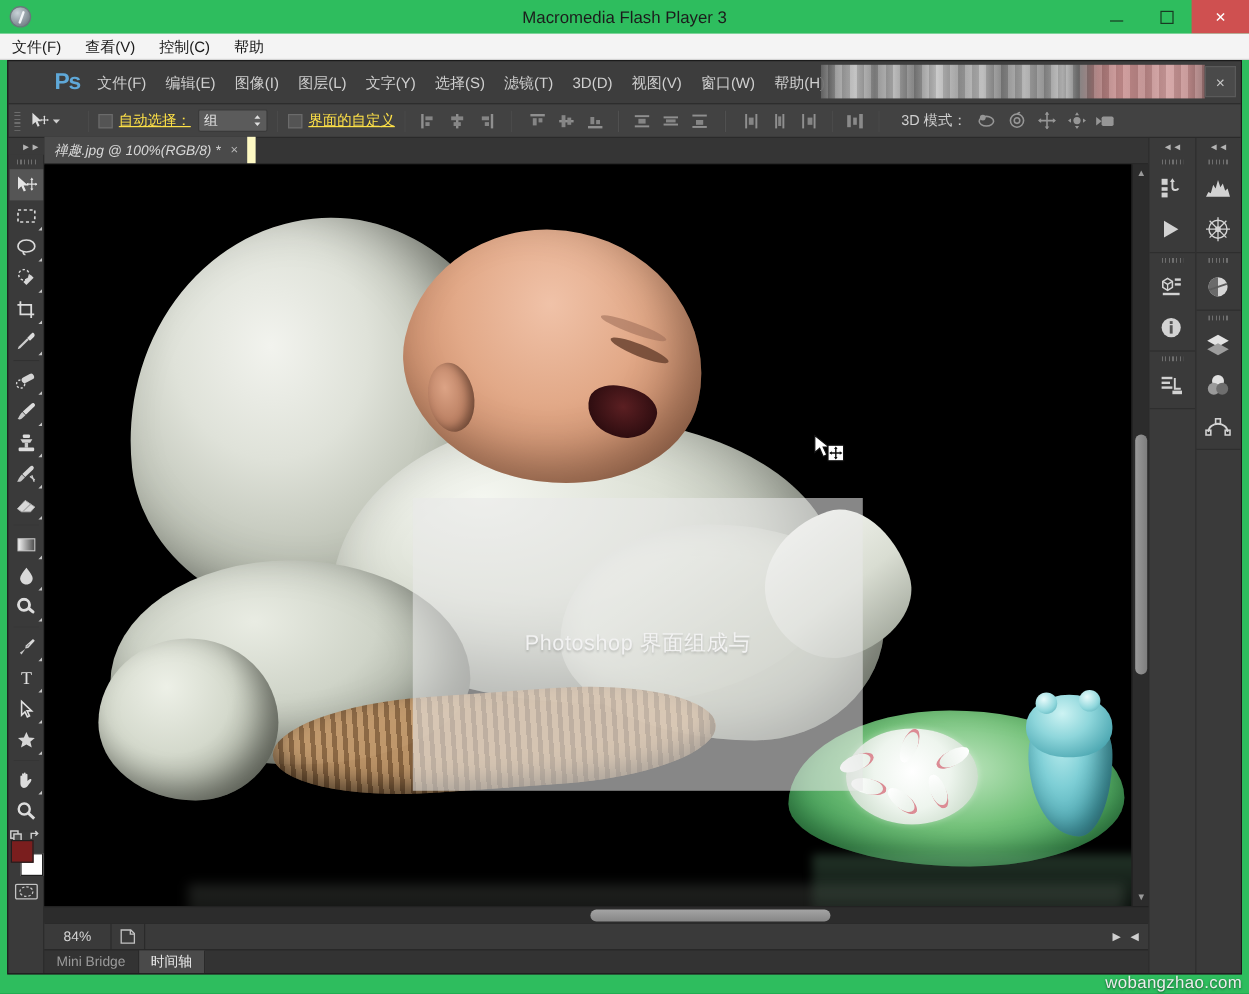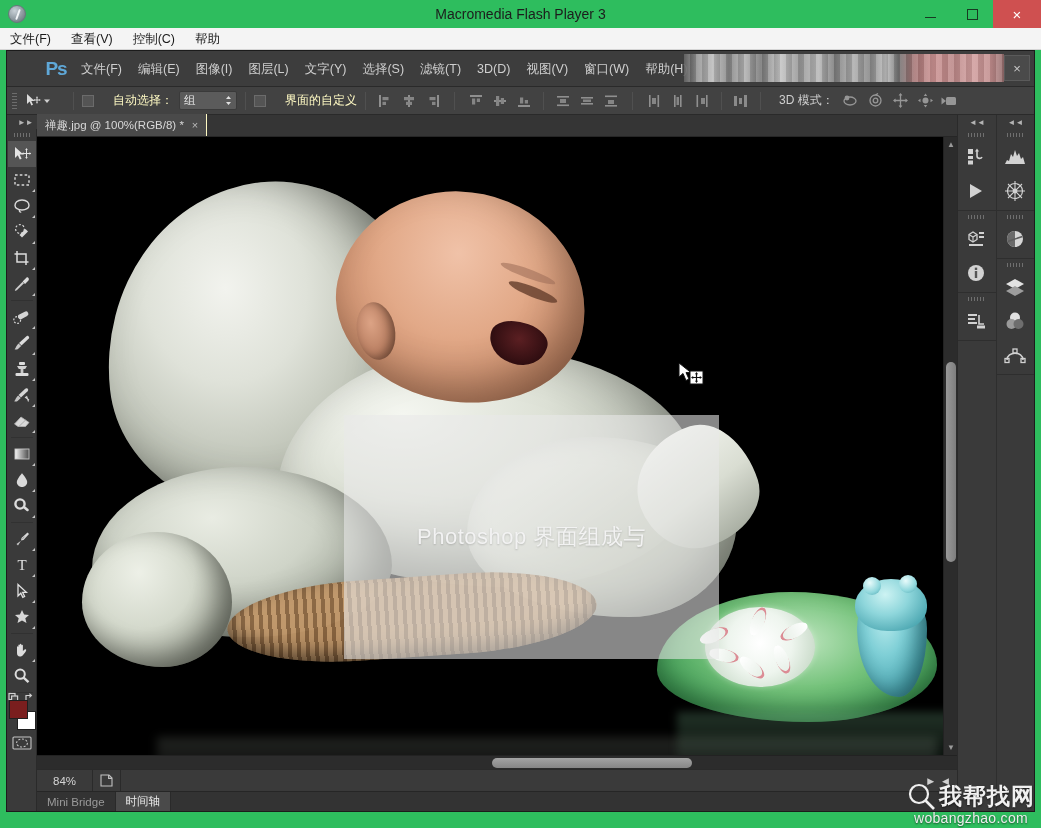--- a/index.html
+++ b/index.html
@@ -114,21 +114,21 @@
     display: block; width: 5px; height: 16px;
     background: repeating-linear-gradient(180deg, #6d6d6d 0 1px, transparent 1px 3px);
   }
   .opt-tool {
     width: 40px; height: 22px; margin-left: 4px;
     display: flex; align-items: center; gap: 2px;
   }
   .sep { width: 1px; height: 18px; background: #303030; margin: 0 8px;
          border-right: 1px solid #505050; }
   .chk { width: 12px; height: 12px; background: #545454; border: 1px solid #6b6b6b; }
-  .opt-label { font-size: 12px; color: #fef9c3; margin-left: 19px; white-space: nowrap; }
+  .opt-label { font-size: 12px; color: #fde047; margin-left: 5px; white-space: nowrap; text-decoration: underline; }
   .opt-select {
     width: 58px; height: 19px; background: #5b5b5b;
     border: 1px solid #3a3a3a; border-radius: 2px;
     color: #e5e5e5; font-size: 11.5px;
     display: flex; align-items: center; justify-content: space-between;
     padding: 0 4px; margin-left: 6px;
   }
   .align-grp { display: flex; gap: 2px; align-items: center; }
   .align-btn {
     width: 22px; height: 20px; display: flex; align-items: center; justify-content: center;
@@ -172,21 +172,22 @@
   .qmask { width: 26px; height: 22px; display: flex; align-items: center; justify-content: center; }
 
   
   .canvas-col { flex: 1; display: flex; flex-direction: column; min-width: 0; }
   .doc-tabs { height: 22px; background: #353535; display: flex; align-items: flex-end;
               border-bottom: 1px solid #262626; }
   .doc-tab {
     height: 22px; background: #4a4a4a; padding: 0 8px;
     display: flex; align-items: center; gap: 8px;
     font-size: 11.5px; color: #d8d8d8;
-    border-right: 1px solid #fef9c3;
+    border-right: 7px solid #fef9c3;
+    font-style: italic;
   }
   .doc-tab .x { color: #b9b9b9; font-size: 11px; }
 
   .canvas-wrap { position: relative; flex: 1; background: #2c2c2c; display: flex; }
   .canvas-area { position: relative; flex: 1; background: #000; overflow: hidden; }
 
   
   .art { position: absolute; inset: 0; background: #000; }
   .buddha-body {
     position: absolute; left: 70px; top: 45px; width: 330px; height: 340px;
@@ -305,21 +306,21 @@
     background: linear-gradient(180deg, rgba(120,180,140,.28) 0%, transparent 100%);
     filter: blur(4px);
   }
 
   .overlay-box {
     position: absolute; left: 307px; top: 278px; width: 375px; height: 244px;
     background: rgba(232,232,232,.58);
     display: flex; align-items: center; justify-content: center;
   }
   .overlay-text {
-    font-size: 22px; color: #f2f2f2; text-align: center; line-height: 1.55;
+    font-size: 18px; color: #f2f2f2; text-align: center; line-height: 1.55;
     text-shadow: 0 1px 2px rgba(0,0,0,.18);
     letter-spacing: .5px;
   }
 
   .ps-cursor { position: absolute; left: 640px; top: 225px; width: 28px; height: 26px; }
 
   
   .vscroll {
     width: 14px; background: #2c2c2c; border-left: 1px solid #222;
     position: relative;
@@ -1005,23 +1006,16 @@
                 </svg>
             </div>
           </div>
         </div>
       </div>
 
     </div>
   </div>
 
   <div class="watermark">
-    <div class="wm-row">
-      <svg width="30" height="30" viewBox="0 0 30 30">
-        <circle cx="12" cy="12" r="9" fill="none" stroke="#f0f0f0" stroke-width="2.2"></circle>
-        <path d="M18.5 18.5 L27 27" stroke="#f0f0f0" stroke-width="2.6"></path>
-      </svg>
-      <span class="wm-cn">我帮找网</span>
-    </div>
     <div class="wm-en">wobangzhao.com</div>
   </div>
 
 </div>
 
 </body></html>

